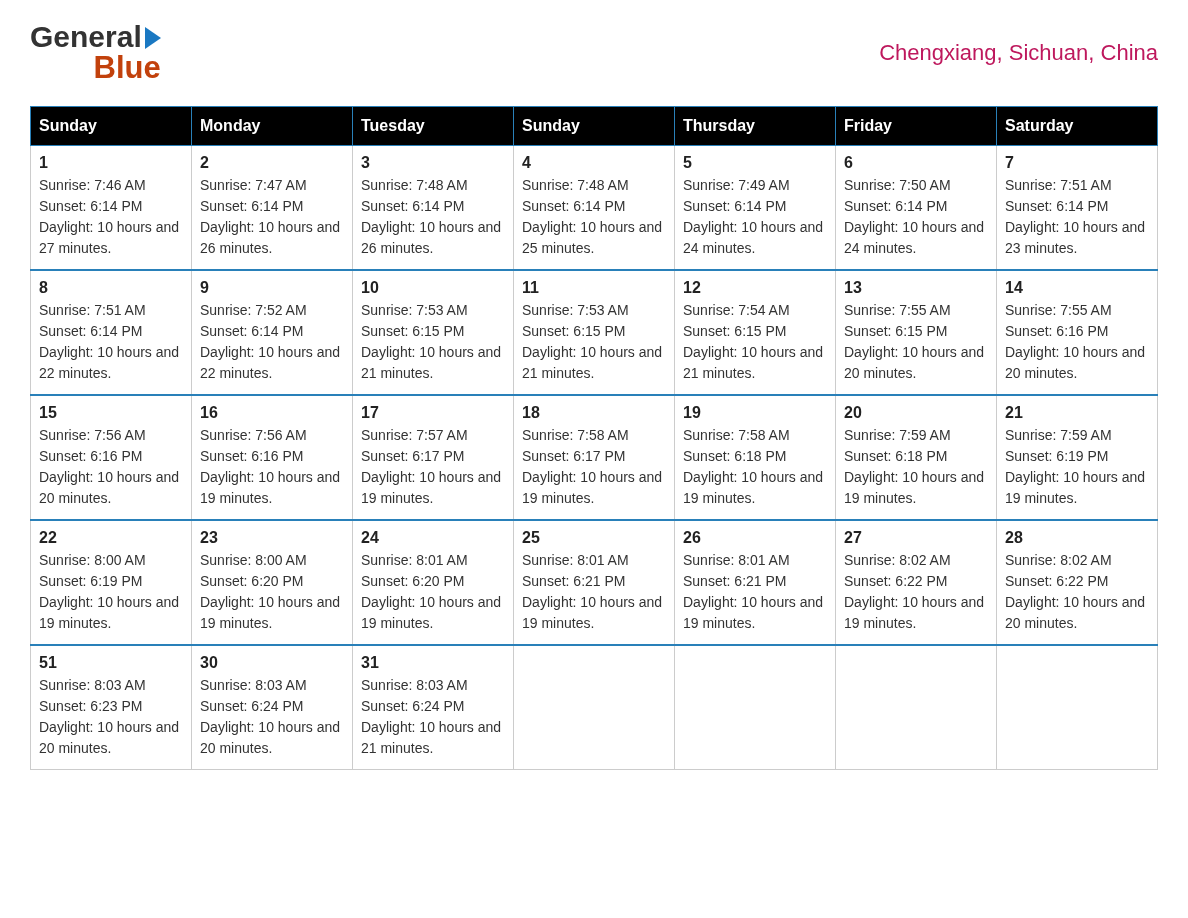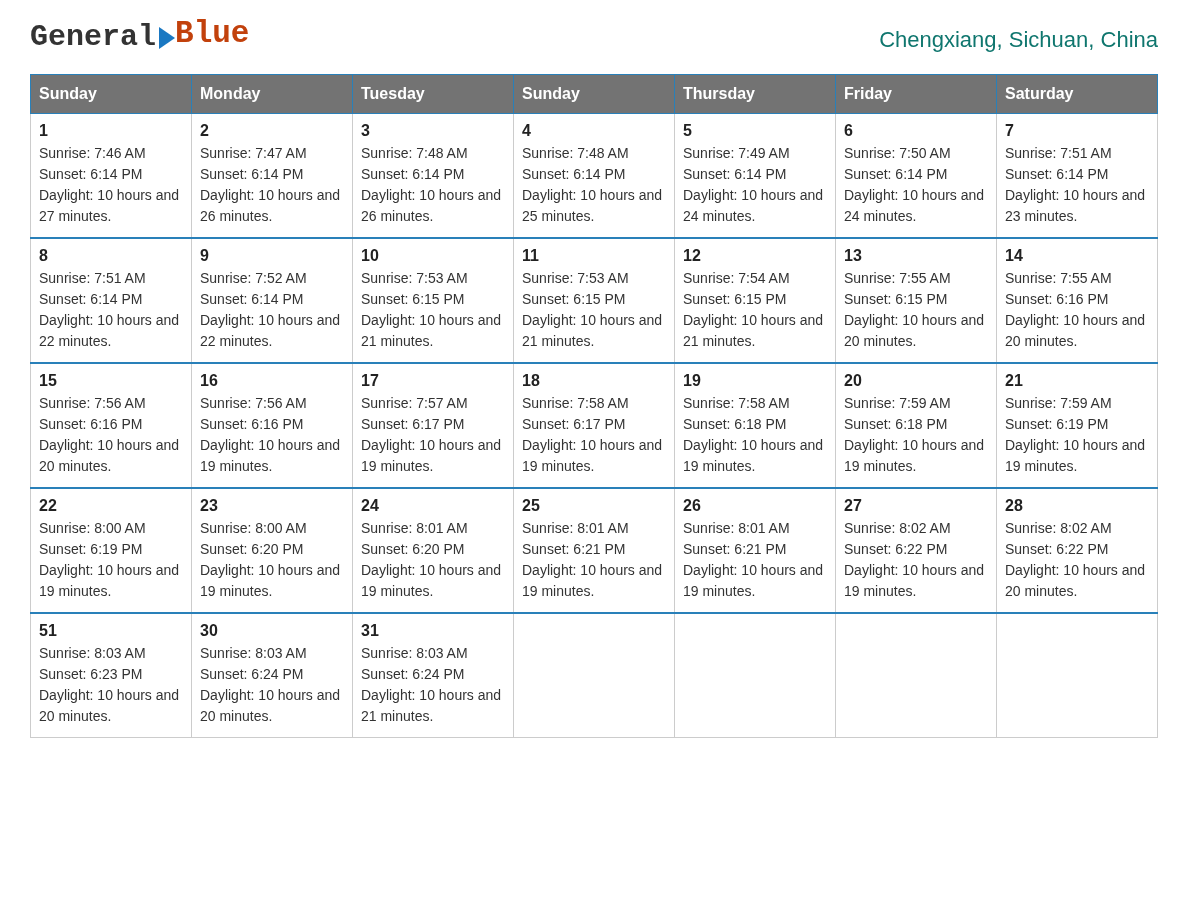--- a/index.html
+++ b/index.html
@@ -11,51 +11,50 @@
       padding: 20px 30px;
     }
     .header {
       display: flex;
       justify-content: space-between;
       align-items: flex-start;
       margin-bottom: 20px;
     }
     .logo {
       display: flex;
-      flex-direction: row;
-      align-items: flex-start;
-      font-family: Liberation Mono, monospace;
+      flex-direction: column;
+      align-items: flex-end;
     }
     .logo-line2 {
       font-size: 31px;
       font-weight: bold;
       color: #c2410c;
       margin-top: -4px;
     }
     .title-block {
       text-align: right;
     }
     .month-title {
       font-size: 52px;
       font-weight: bold;
       color: #222;
       line-height: 1.1;
     }
     .location-title {
       font-size: 22px;
-      color: #0f766e;
-      margin-top: 7px;
+      color: #be185d;
+      margin-top: 20px;
     }
     table {
       width: 100%;
       border-collapse: collapse;
       table-layout: fixed;
     }
     thead tr th {
-      background-color: #737373;
+      background-color: #000000;
       color: #fff;
       font-size: 16px;
       font-weight: bold;
       padding: 10px 8px;
       text-align: left;
       border: 1px solid #2980b9;
     }
     tbody tr td {
       vertical-align: top;
       padding: 8px 8px 10px 8px;

